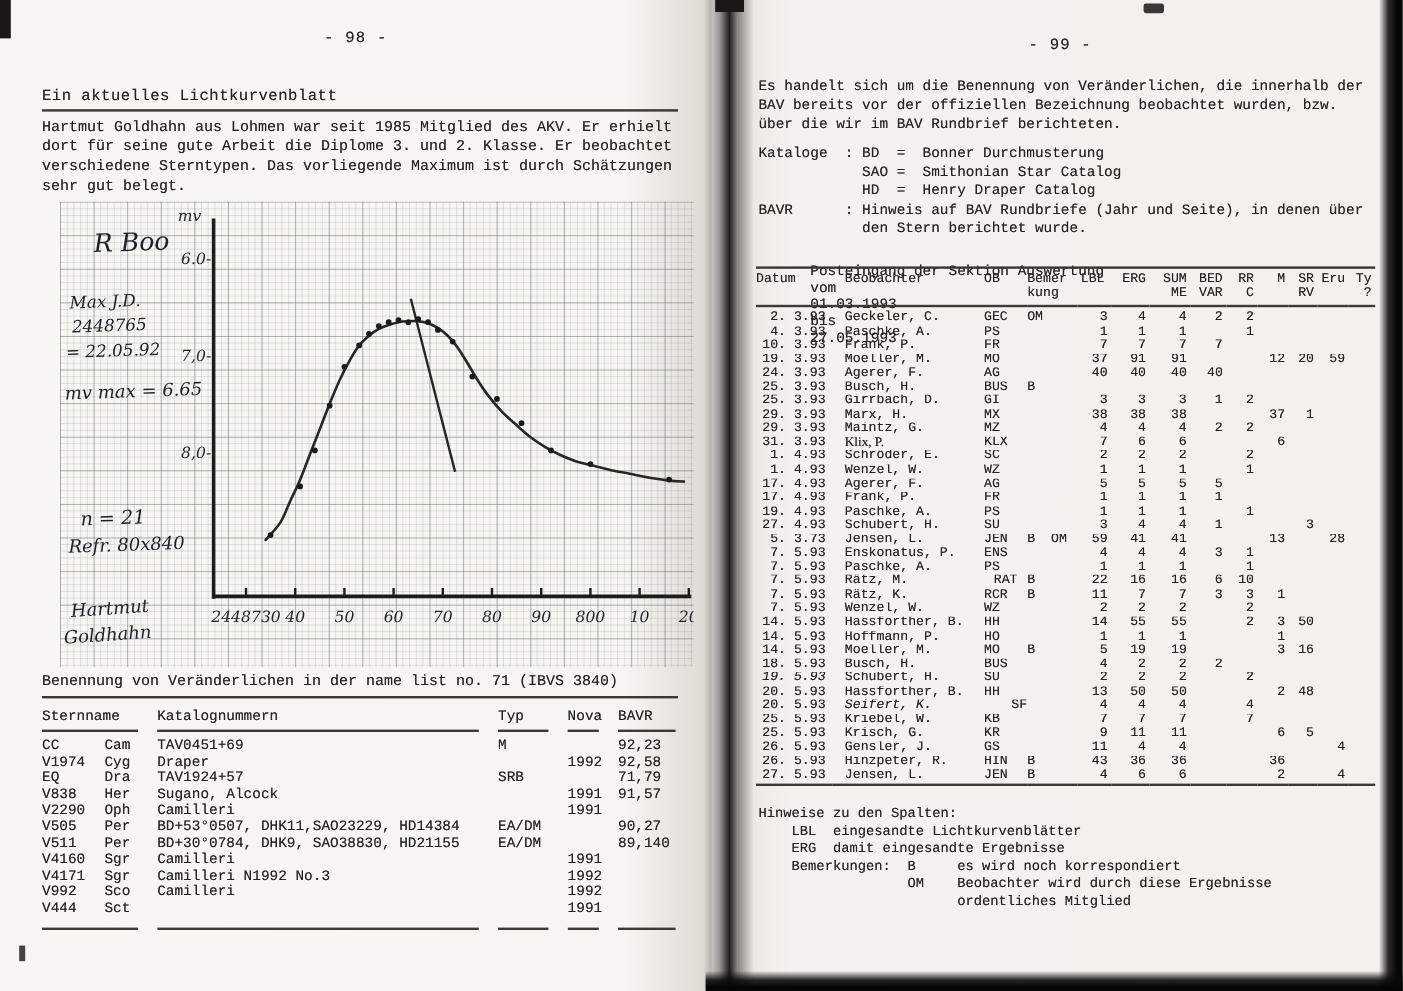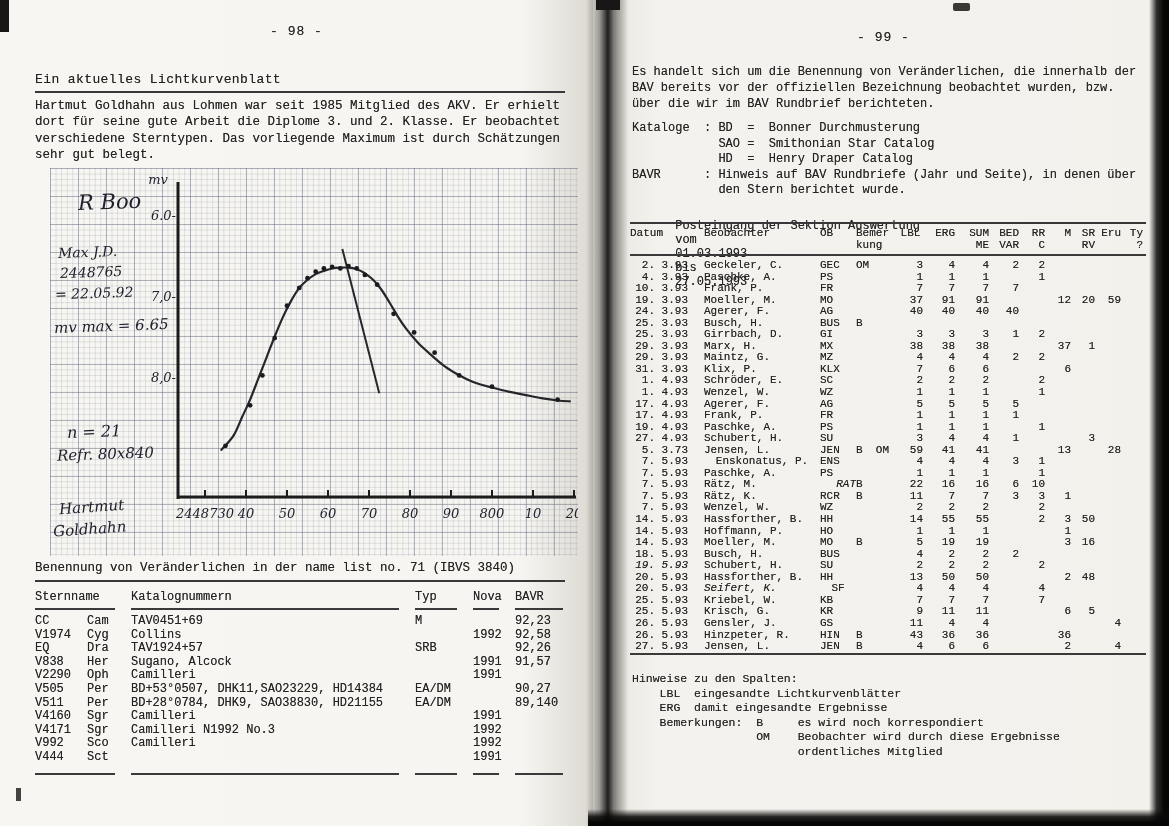--- a/index.html
+++ b/index.html
@@ -184,32 +184,32 @@
             <td>CC</td>
             <td>Cam</td>
             <td>TAV0451+69</td>
             <td>M</td>
             <td></td>
             <td>92,23</td>
           </tr>
           <tr>
             <td>V1974</td>
             <td>Cyg</td>
-            <td>Collins</td>
+            <td>Draper</td>
             <td></td>
             <td>1992</td>
             <td>92,58</td>
           </tr>
           <tr>
             <td>EQ</td>
             <td>Dra</td>
             <td>TAV1924+57</td>
             <td>SRB</td>
             <td></td>
-            <td>92,26</td>
+            <td>71,79</td>
           </tr>
           <tr>
             <td>V838</td>
             <td>Her</td>
             <td>Sugano, Alcock</td>
             <td></td>
             <td>1991</td>
             <td>91,57</td>
           </tr>
           <tr>
@@ -224,21 +224,21 @@
             <td>V505</td>
             <td>Per</td>
             <td>BD+53°0507, DHK11,SAO23229, HD14384</td>
             <td>EA/DM</td>
             <td></td>
             <td>90,27</td>
           </tr>
           <tr>
             <td>V511</td>
             <td>Per</td>
-            <td>BD+28°0784, DHK9, SAO38830, HD21155</td>
+            <td>BD+30°0784, DHK9, SAO38830, HD21155</td>
             <td>EA/DM</td>
             <td></td>
             <td>89,140</td>
           </tr>
           <tr>
             <td>V4160</td>
             <td>Sgr</td>
             <td>Camilleri</td>
             <td></td>
             <td>1991</td>
@@ -506,21 +506,21 @@
             <td style="text-align: right; padding-right: 3px;">4</td>
             <td style="text-align: right; padding-right: 3px;">2</td>
             <td style="text-align: right; padding-right: 3px;">2</td>
             <td style="text-align: right; padding-right: 3px;"></td>
             <td style="text-align: right; padding-right: 3px;"></td>
             <td style="text-align: right; padding-right: 3px;"></td>
             <td style="text-align: right; padding-right: 3px;"></td>
           </tr>
           <tr>
             <td style="text-align: right; padding-right: 6px;">31. 3.93</td>
-            <td style="text-align: left; padding-left: 10px;">Klix, P.</td>
+            <td style="text-align: left; padding-left: 10px; font-family: Liberation Serif, serif;">Klix, P.</td>
             <td style="text-align: left;">KLX</td>
             <td style="text-align: left;"></td>
             <td style="text-align: right; padding-right: 3px;">7</td>
             <td style="text-align: right; padding-right: 3px;">6</td>
             <td style="text-align: right; padding-right: 3px;">6</td>
             <td style="text-align: right; padding-right: 3px;"></td>
             <td style="text-align: right; padding-right: 3px;"></td>
             <td style="text-align: right; padding-right: 3px;">6</td>
             <td style="text-align: right; padding-right: 3px;"></td>
             <td style="text-align: right; padding-right: 3px;"></td>
@@ -626,21 +626,21 @@
             <td style="text-align: right; padding-right: 3px;">41</td>
             <td style="text-align: right; padding-right: 3px;"></td>
             <td style="text-align: right; padding-right: 3px;"></td>
             <td style="text-align: right; padding-right: 3px;">13</td>
             <td style="text-align: right; padding-right: 3px;"></td>
             <td style="text-align: right; padding-right: 3px;">28</td>
             <td style="text-align: right; padding-right: 3px;"></td>
           </tr>
           <tr>
             <td style="text-align: right; padding-right: 6px;">7. 5.93</td>
-            <td style="text-align: center; padding-left: 10px;">Enskonatus, P.</td>
+            <td style="text-align: left; padding-left: 10px;">Enskonatus, P.</td>
             <td style="text-align: left;">ENS</td>
             <td style="text-align: left;"></td>
             <td style="text-align: right; padding-right: 3px;">4</td>
             <td style="text-align: right; padding-right: 3px;">4</td>
             <td style="text-align: right; padding-right: 3px;">4</td>
             <td style="text-align: right; padding-right: 3px;">3</td>
             <td style="text-align: right; padding-right: 3px;">1</td>
             <td style="text-align: right; padding-right: 3px;"></td>
             <td style="text-align: right; padding-right: 3px;"></td>
             <td style="text-align: right; padding-right: 3px;"></td>
@@ -657,21 +657,21 @@
             <td style="text-align: right; padding-right: 3px;"></td>
             <td style="text-align: right; padding-right: 3px;">1</td>
             <td style="text-align: right; padding-right: 3px;"></td>
             <td style="text-align: right; padding-right: 3px;"></td>
             <td style="text-align: right; padding-right: 3px;"></td>
             <td style="text-align: right; padding-right: 3px;"></td>
           </tr>
           <tr>
             <td style="text-align: right; padding-right: 6px;">7. 5.93</td>
             <td style="text-align: left; padding-left: 10px;">Rätz, M.</td>
-            <td style="text-align: right; font-style: italic;">RAT</td>
+            <td style="text-align: center;">RAT</td>
             <td style="text-align: left;">B</td>
             <td style="text-align: right; padding-right: 3px;">22</td>
             <td style="text-align: right; padding-right: 3px;">16</td>
             <td style="text-align: right; padding-right: 3px;">16</td>
             <td style="text-align: right; padding-right: 3px;">6</td>
             <td style="text-align: right; padding-right: 3px;">10</td>
             <td style="text-align: right; padding-right: 3px;"></td>
             <td style="text-align: right; padding-right: 3px;"></td>
             <td style="text-align: right; padding-right: 3px;"></td>
             <td style="text-align: right; padding-right: 3px;"></td>
@@ -792,21 +792,21 @@
             <td style="text-align: right; padding-right: 3px;"></td>
             <td style="text-align: right; padding-right: 3px;"></td>
             <td style="text-align: right; padding-right: 3px;">2</td>
             <td style="text-align: right; padding-right: 3px;">48</td>
             <td style="text-align: right; padding-right: 3px;"></td>
             <td style="text-align: right; padding-right: 3px;"></td>
           </tr>
           <tr>
             <td style="text-align: right; padding-right: 6px;">20. 5.93</td>
             <td style="text-align: left; padding-left: 10px; font-style: italic;">Seifert, K.</td>
-            <td style="text-align: center;">SF</td>
+            <td style="text-align: right;">SF</td>
             <td style="text-align: left;"></td>
             <td style="text-align: right; padding-right: 3px;">4</td>
             <td style="text-align: right; padding-right: 3px;">4</td>
             <td style="text-align: right; padding-right: 3px;">4</td>
             <td style="text-align: right; padding-right: 3px;"></td>
             <td style="text-align: right; padding-right: 3px;">4</td>
             <td style="text-align: right; padding-right: 3px;"></td>
             <td style="text-align: right; padding-right: 3px;"></td>
             <td style="text-align: right; padding-right: 3px;"></td>
             <td style="text-align: right; padding-right: 3px;"></td>

